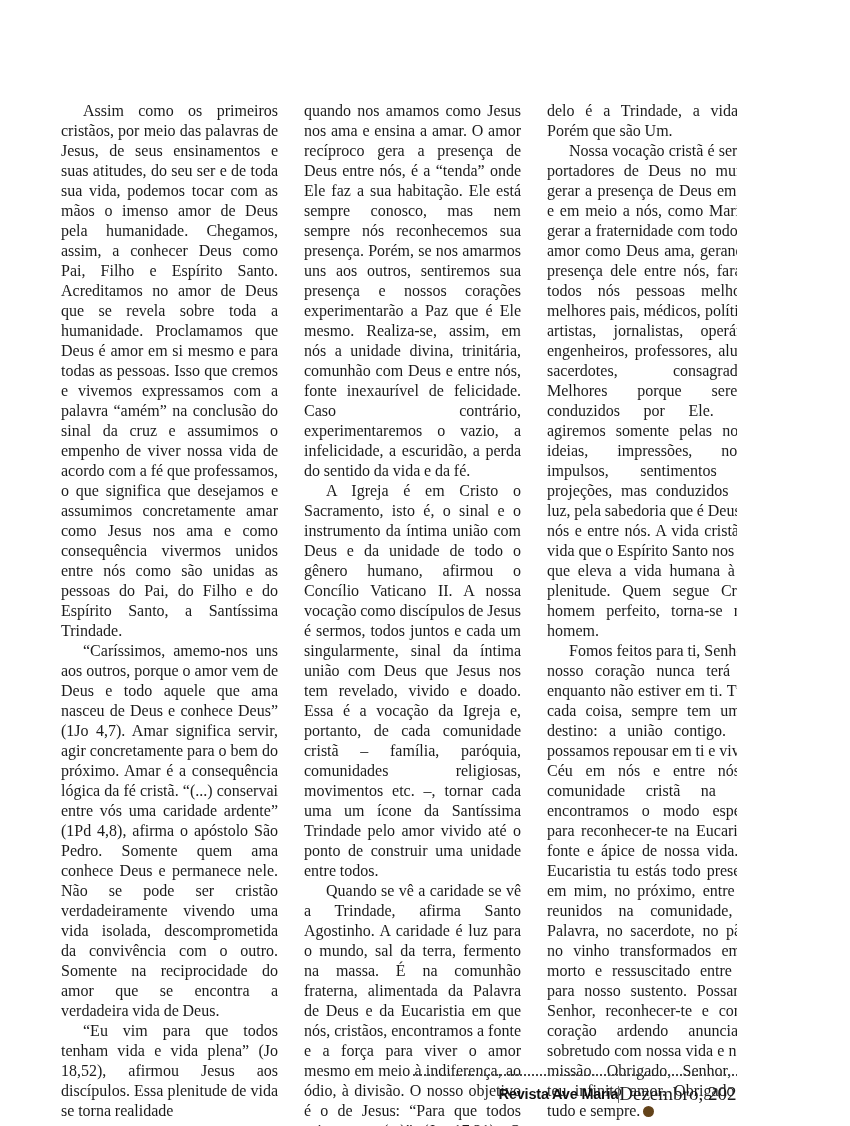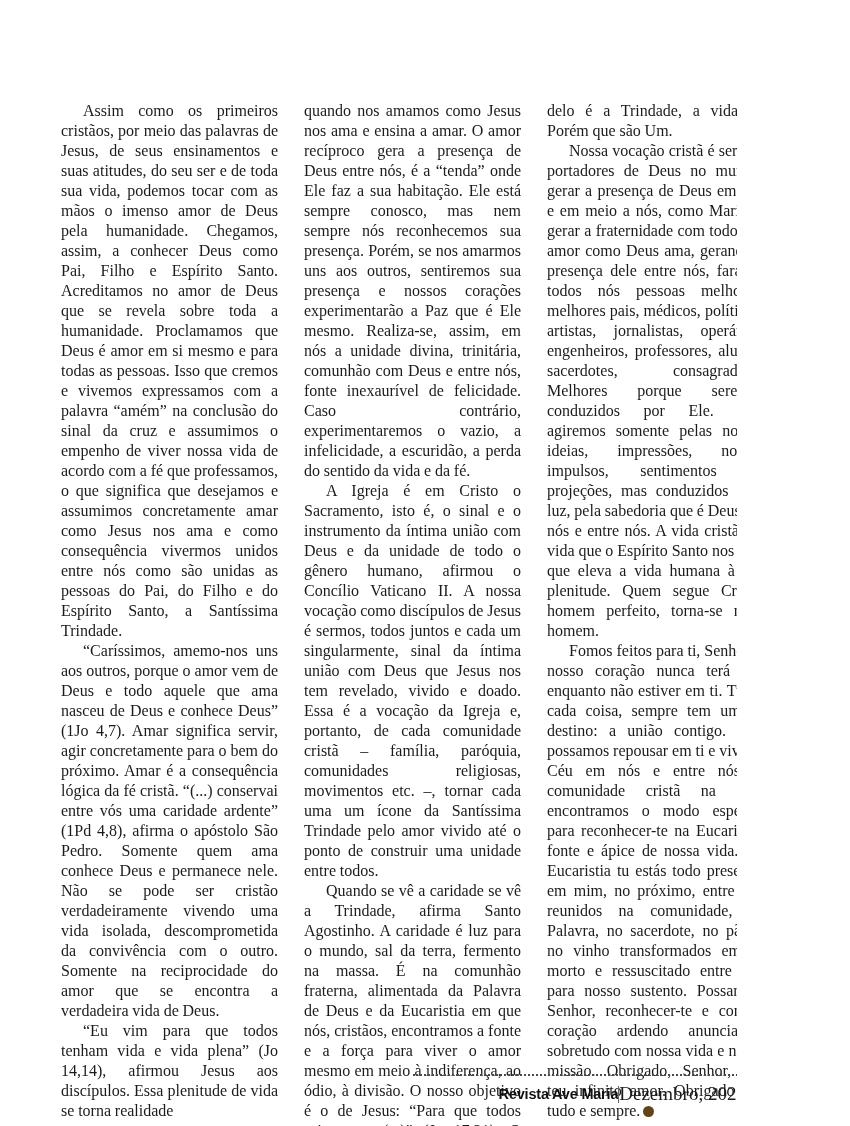--- a/index.html
+++ b/index.html
@@ -98,21 +98,21 @@
 </style>
 </head>
 <body>
 
 <div class="page">
 
   <div class="text-block">
     <div class="col">
         <p class="para indent">Assim como os primeiros cristãos, por meio das palavras de Jesus, de seus ensinamentos e suas atitudes, do seu ser e de toda sua vida, podemos tocar com as mãos o imenso amor de Deus pela humanidade. Chegamos, assim, a conhecer Deus como Pai, Filho e Espírito Santo. Acreditamos no amor de Deus que se revela sobre toda a humanidade. Proclamamos que Deus é amor em si mesmo e para todas as pessoas. Isso que cremos e vivemos expressamos com a palavra “amém” na conclusão do sinal da cruz e assumimos o empenho de viver nossa vida de acordo com a fé que professamos, o que significa que desejamos e assumimos concretamente amar como Jesus nos ama e como consequência vivermos unidos entre nós como são unidas as pessoas do Pai, do Filho e do Espírito Santo, a Santíssima Trindade.</p>
         <p class="para indent">“Caríssimos, amemo-nos uns aos outros, porque o amor vem de Deus e todo aquele que ama nasceu de Deus e conhece Deus” (1Jo 4,7). Amar significa servir, agir concretamente para o bem do próximo. Amar é a consequência lógica da fé cristã. “(...) conservai entre vós uma caridade ardente” (1Pd 4,8), afirma o apóstolo São Pedro. Somente quem ama conhece Deus e permanece nele. Não se pode ser cristão verdadeiramente vivendo uma vida isolada, descomprometida da convivência com o outro. Somente na reciprocidade do amor que se encontra a verdadeira vida de Deus.</p>
-        <p class="para indent">“Eu vim para que todos tenham vida e vida plena” (Jo 14,14), afirmou Jesus aos discípulos. Essa plenitude de vida se torna realidade</p>
+        <p class="para indent">“Eu vim para que todos tenham vida e vida plena” (Jo 18,52), afirmou Jesus aos discípulos. Essa plenitude de vida se torna realidade</p>
       </div>
     <div class="col">
         <p class="para">quando nos amamos como Jesus nos ama e ensina a amar. O amor recíproco gera a presença de Deus entre nós, é a “tenda” onde Ele faz a sua habitação. Ele está sempre conosco, mas nem sempre nós reconhecemos sua presença. Porém, se nos amarmos uns aos outros, sentiremos sua presença e nossos corações experimentarão a Paz que é Ele mesmo. Realiza-se, assim, em nós a unidade divina, trinitária, comunhão com Deus e entre nós, fonte inexaurível de felicidade. Caso contrário, experimentaremos o vazio, a infelicidade, a escuridão, a perda do sentido da vida e da fé.</p>
         <p class="para indent">A Igreja é em Cristo o Sacramento, isto é, o sinal e o instrumento da íntima união com Deus e da unidade de todo o gênero humano, afirmou o Concílio Vaticano II. A nossa vocação como discípulos de Jesus é sermos, todos juntos e cada um singularmente, sinal da íntima união com Deus que Jesus nos tem revelado, vivido e doado. Essa é a vocação da Igreja e, portanto, de cada comunidade cristã – família, paróquia, comunidades religiosas, movimentos etc. –, tornar cada uma um ícone da Santíssima Trindade pelo amor vivido até o ponto de construir uma unidade entre todos.</p>
         <p class="para indent">Quando se vê a caridade se vê a Trindade, afirma Santo Agostinho. A caridade é luz para o mundo, sal da terra, fermento na massa. É na comunhão fraterna, alimentada da Palavra de Deus e da Eucaristia em que nós, cristãos, encontramos a fonte e a força para viver o amor mesmo em meio à indiferença, ao ódio, à divisão. O nosso objetivo é o de Jesus: “Para que todos sejam um (...)” (Jo 17,21). O nosso mo-</p>
       </div>
     <div class="col">
         <p class="para">delo é a Trindade, a vida de Porém que são Um.</p>
         <p class="para indent">Nossa vocação cristã é sermos portadores de Deus no mundo, gerar a presença de Deus em nós e em meio a nós, como Maria, e gerar a fraternidade com todos. O amor como Deus ama, gerando a presença dele entre nós, fará de todos nós pessoas melhores: melhores pais, médicos, políticos, artistas, jornalistas, operários, engenheiros, professores, alunos, sacerdotes, consagrados... Melhores porque seremos conduzidos por Ele. Não agiremos somente pelas nossas ideias, impressões, nossos impulsos, sentimentos ou projeções, mas conduzidos pela luz, pela sabedoria que é Deus em nós e entre nós. A vida cristã é a vida que o Espírito Santo nos dá e que eleva a vida humana à sua plenitude. Quem segue Cristo, homem perfeito, torna-se mais homem.</p>
         <p class="para indent">Fomos feitos para ti, Senhor, e nosso coração nunca terá paz enquanto não estiver em ti. Tudo, cada coisa, sempre tem um só destino: a união contigo. Que possamos repousar em ti e viver o Céu em nós e entre nós, a comunidade cristã na qual encontramos o modo especial para reconhecer-te na Eucaristia, fonte e ápice de nossa vida. Na Eucaristia tu estás todo presente, em mim, no próximo, entre nós reunidos na comunidade, na Palavra, no sacerdote, no pão e no vinho transformados em ti, morto e ressuscitado entre nós para nosso sustento. Possamos, Senhor, reconhecer-te e com o coração ardendo anunciar-te, sobretudo com nossa vida e nossa missão. Obrigado, Senhor, por teu infinito amor. Obrigado por tudo e sempre.<span class="end-dot" style="background: rgb(99, 67, 26);"></span></p>

